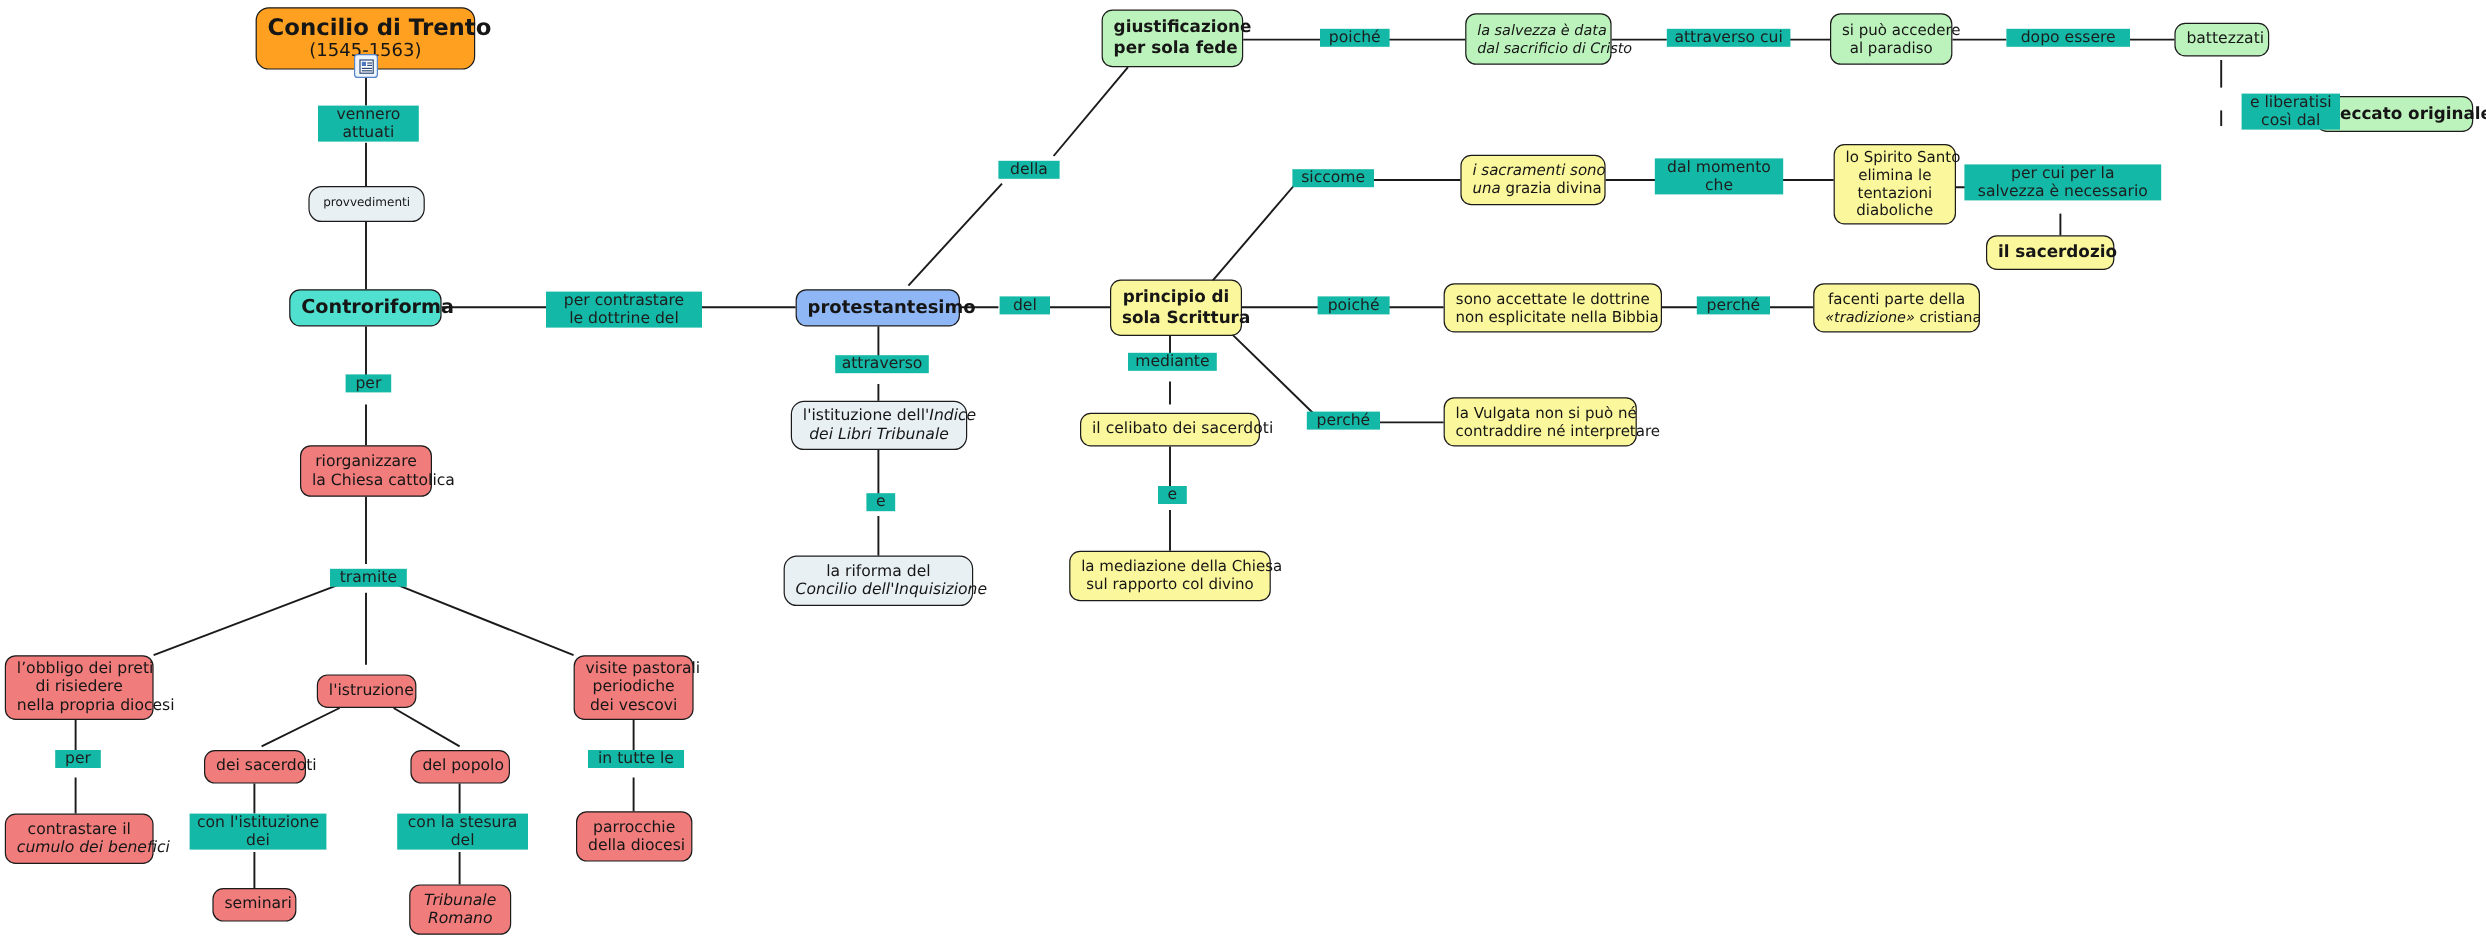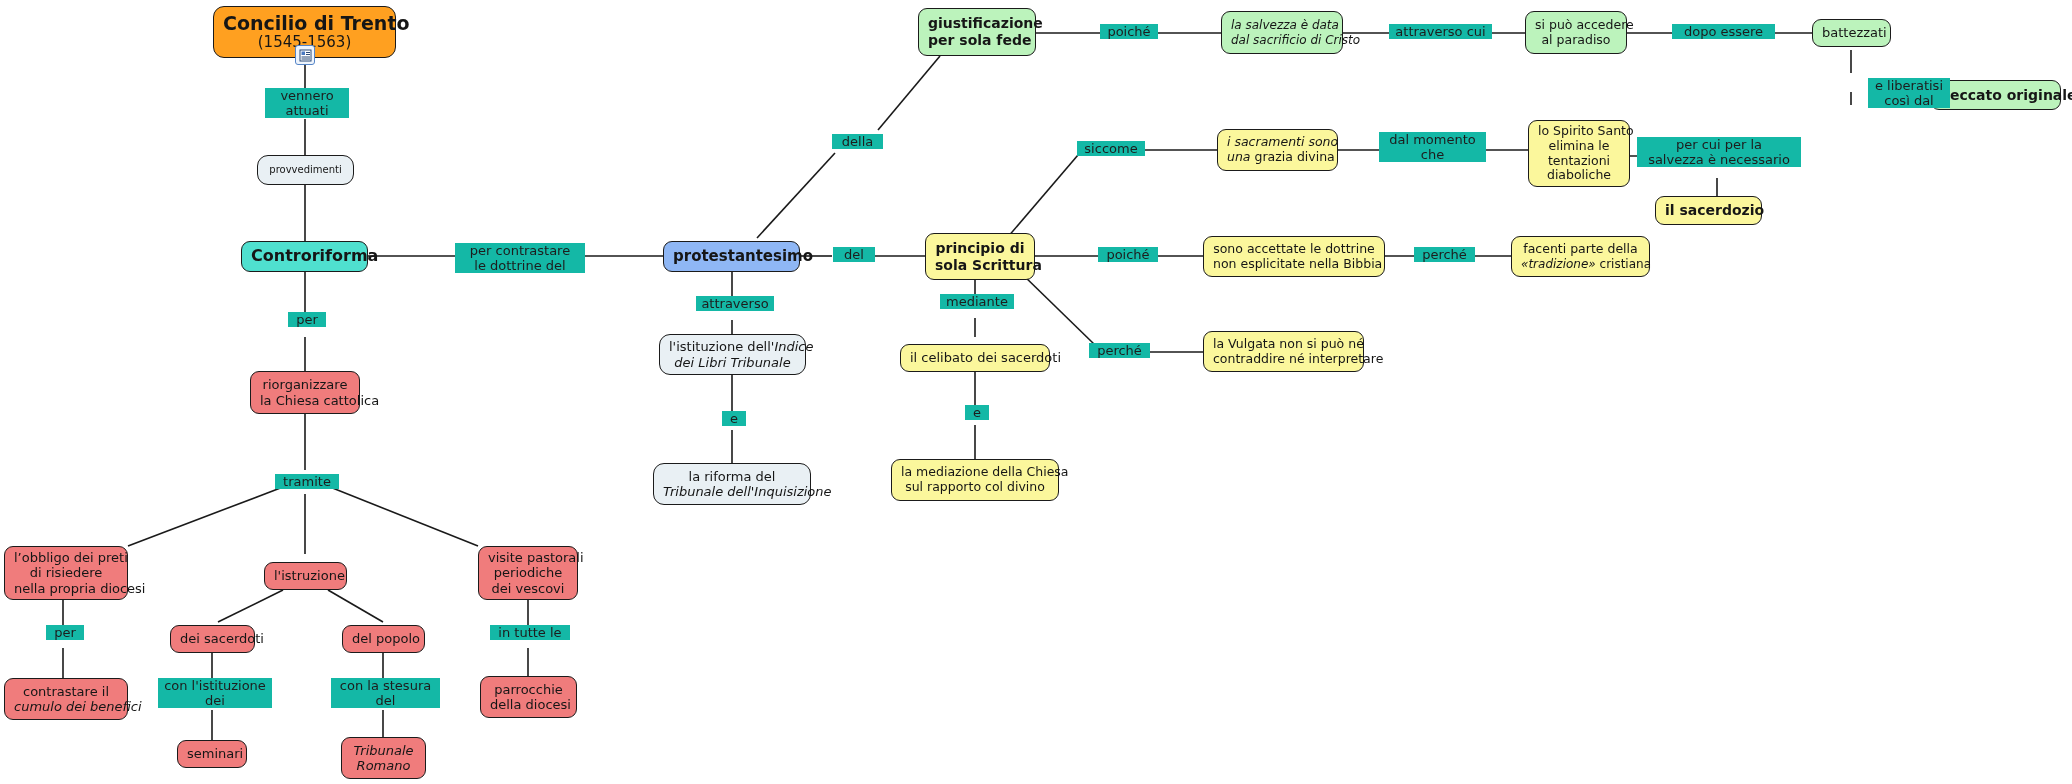--- a/index.html
+++ b/index.html
@@ -245,21 +245,21 @@
     <span class="txt bold" style="font-size:15px;">protestantesimo</span>
   </div>
 
   <div class="node n-grey" style="left:659px; top:334px; width:147px; height:41px; border-radius:11px; flex-direction:column;">
     <span class="txt" style="font-size:13px;"><span>l'istituzione dell'</span><span class="ital">Indice</span></span>
     <span class="txt ital" style="font-size:13px;">dei Libri Tribunale</span>
   </div>
 
   <div class="node n-grey" style="left:653px; top:463px; width:158px; height:42px; border-radius:11px; flex-direction:column;">
     <span class="txt" style="font-size:13px;">la riforma del</span>
-    <span class="txt ital" style="font-size:13px;">Tribunale dell'Inquisizione</span>
+    <span class="txt ital" style="font-size:13px;">Concilio dell'Inquisizione</span>
   </div>
 
   <div class="node n-green" style="left:918px; top:8px; width:118px; height:48px; flex-direction:column;">
     <span class="txt bold" style="font-size:14px;">giustificazione</span>
     <span class="txt bold" style="font-size:14px;">per sola fede</span>
   </div>
 
   <div class="node n-green" style="left:1221px; top:11px; width:122px; height:43px; flex-direction:column;">
     <span class="txt ital" style="font-size:12px;">la salvezza è data</span>
     <span class="txt ital" style="font-size:12px;">dal sacrificio di Cristo</span>

